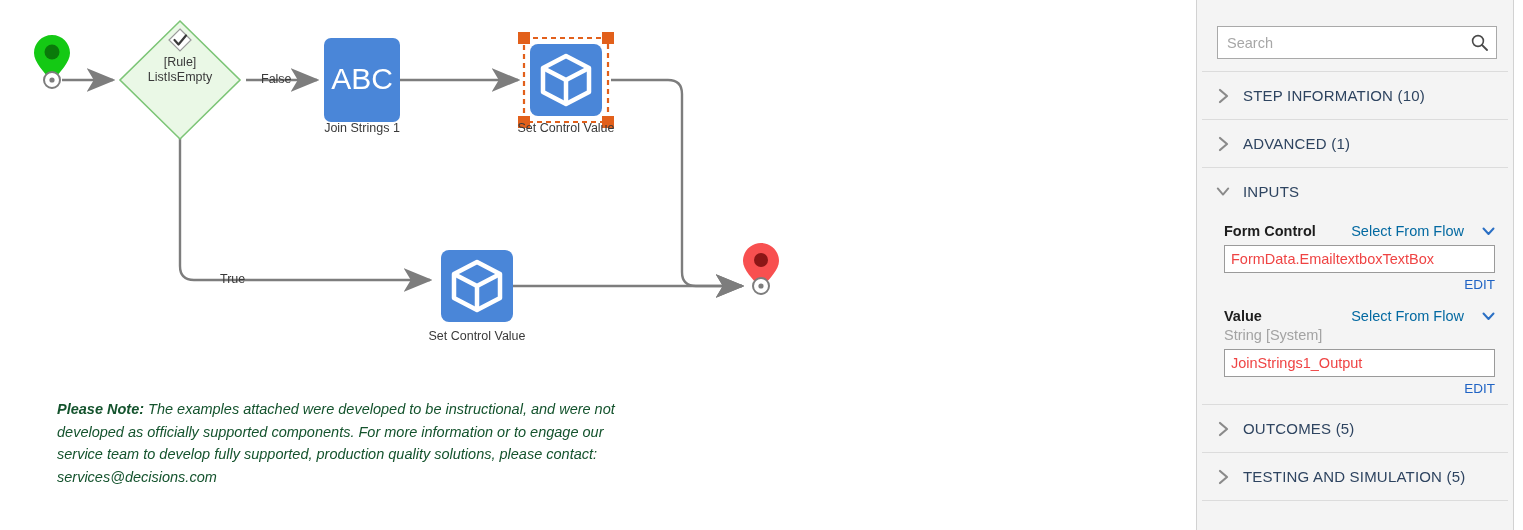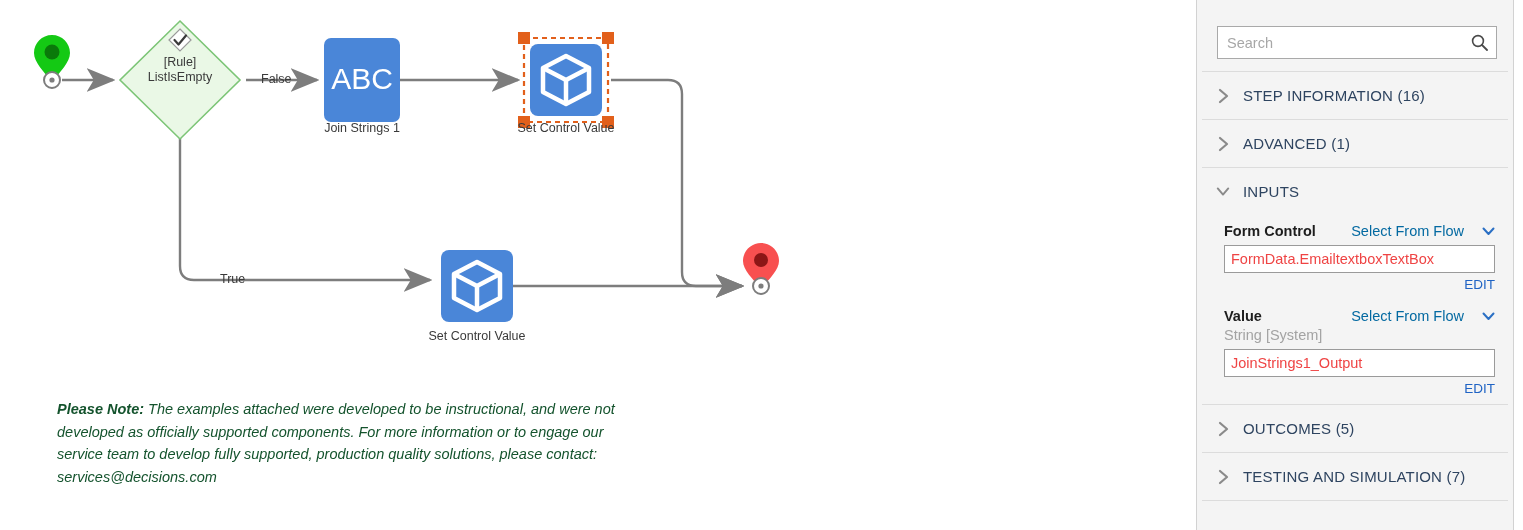--- a/index.html
+++ b/index.html
@@ -271,21 +271,21 @@
     </div>
 
     <div class="sec-divider"></div>
 
     <div class="section-head">
       <span class="chev">
         <svg width="11" height="16" viewBox="0 0 11 16">
           <path d="M2,2 L9,8 L2,14" fill="none" stroke="#8a8a8a" stroke-width="2.2" stroke-linecap="round" stroke-linejoin="round"></path>
         </svg>
       </span>
-      <span class="section-title">STEP INFORMATION (16)</span>
+      <span class="section-title">STEP INFORMATION (10)</span>
     </div>
 
     <div class="sec-divider"></div>
 
     <div class="section-head">
       <span class="chev">
         <svg width="11" height="16" viewBox="0 0 11 16">
           <path d="M2,2 L9,8 L2,14" fill="none" stroke="#8a8a8a" stroke-width="2.2" stroke-linecap="round" stroke-linejoin="round"></path>
         </svg>
       </span>
@@ -353,20 +353,20 @@
     </div>
 
     <div class="sec-divider"></div>
 
     <div class="section-head">
       <span class="chev">
         <svg width="11" height="16" viewBox="0 0 11 16">
           <path d="M2,2 L9,8 L2,14" fill="none" stroke="#8a8a8a" stroke-width="2.2" stroke-linecap="round" stroke-linejoin="round"></path>
         </svg>
       </span>
-      <span class="section-title">TESTING AND SIMULATION (7)</span>
+      <span class="section-title">TESTING AND SIMULATION (5)</span>
     </div>
 
     <div class="sec-divider"></div>
   </div>
 
   <div id="right-gutter"></div>
 </div>
 
 </body></html>

